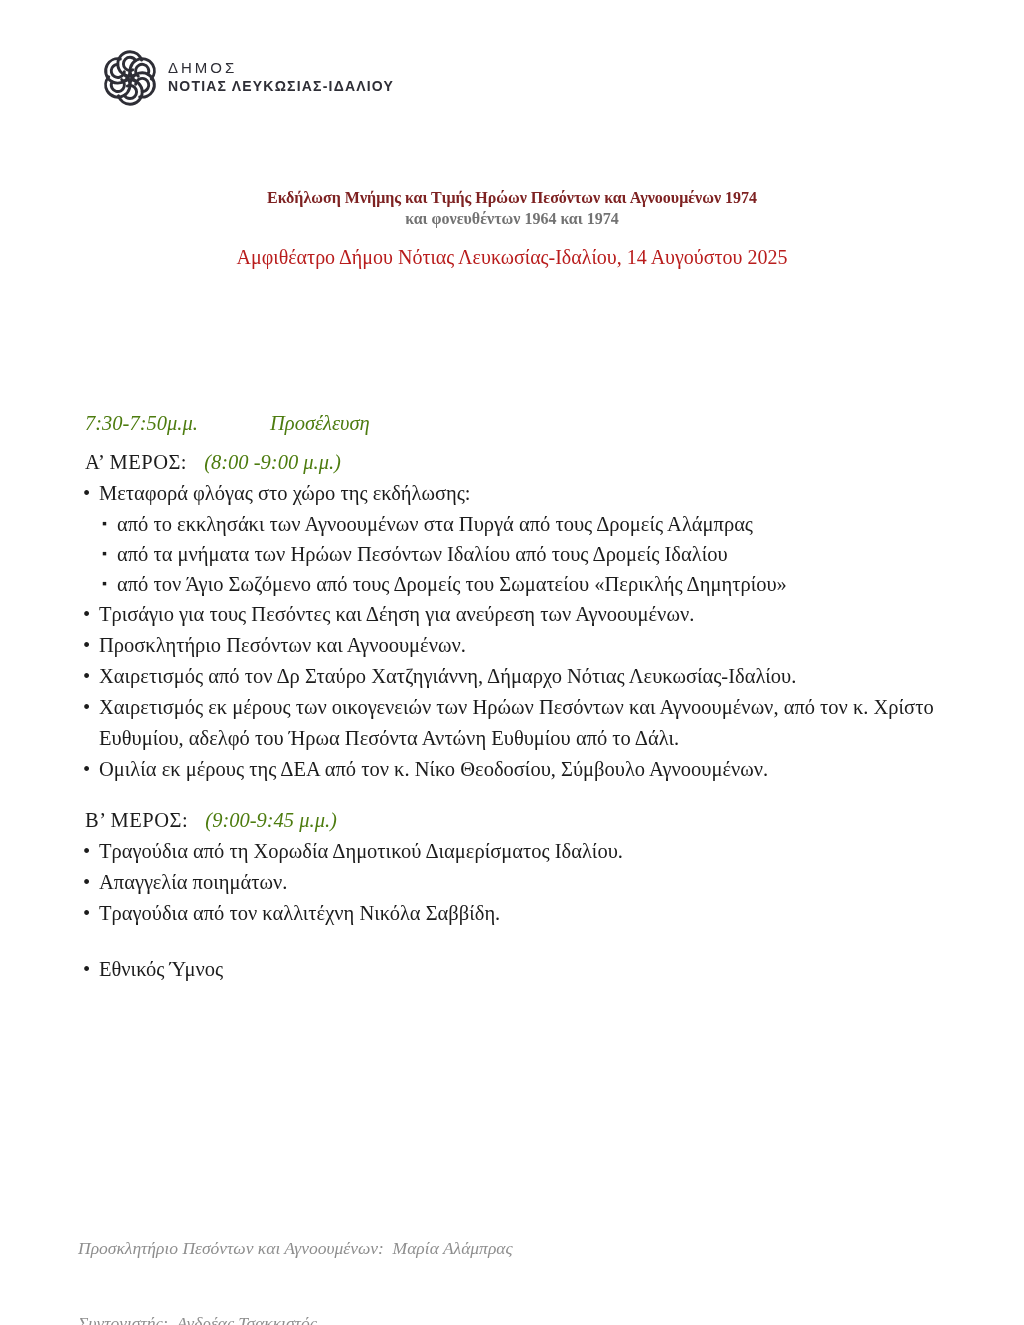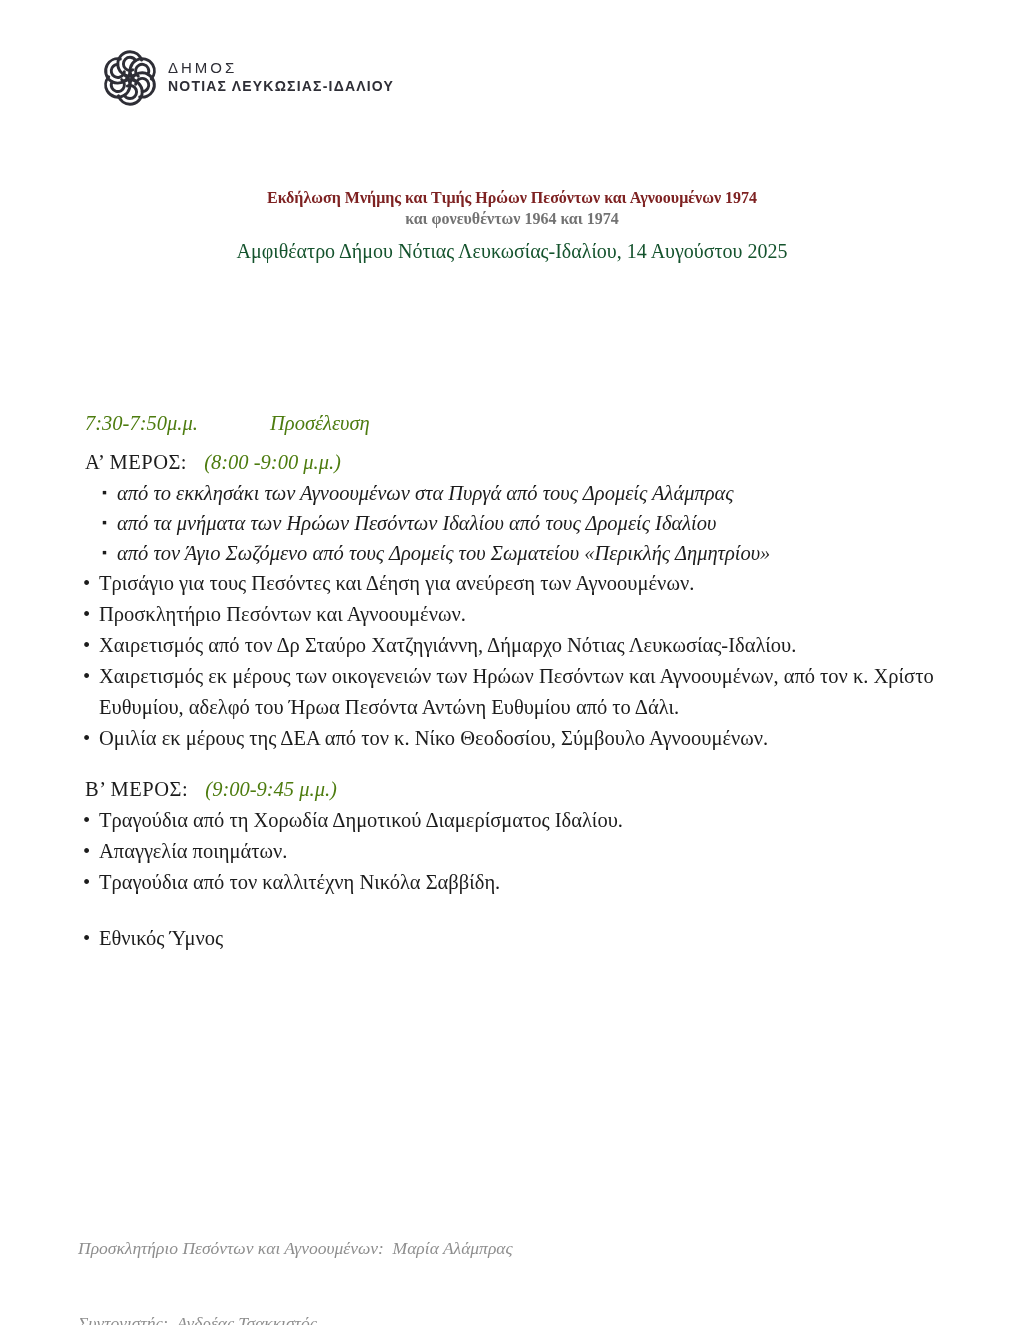--- a/index.html
+++ b/index.html
@@ -14,34 +14,34 @@
   }
   
   .logo{position:absolute;top:46px;left:100px;display:flex;align-items:center;gap:8px;}
   .logo-mark{width:60px;height:62px;flex:0 0 auto;}
   .logo-text{font-family:"Liberation Sans","DejaVu Sans",sans-serif;color:#2e2e36;line-height:1.12;}
   .logo-text .l1{font-size:15px;font-weight:400;letter-spacing:3px;}
   .logo-text .l2{font-size:14px;font-weight:700;letter-spacing:1.2px;margin-top:2px;}
   
   .titleblock{position:absolute;top:188px;left:0;width:1024px;text-align:center;}
   .title-line{font-weight:700;font-size:16px;line-height:1.3;}
-  .subtitle{font-size:20px;line-height:1.35;color:#14532d;margin-top:8px;}
+  .subtitle{font-size:20px;line-height:1.35;color:#b91c1c;margin-top:14px;}
   
   .prog-heading{position:absolute;top:354px;left:0;width:1024px;text-align:center;
     font-weight:700;font-size:23.5px;}
   
   .body{position:absolute;top:408px;left:85px;width:860px;font-size:20.5px;line-height:31px;}
   .muted{color:#4d7c0f;font-style:italic;}
   .arrival .time{display:inline-block;width:185px;}
   .part-head{margin-top:8px;}
   .part-head .part-label{font-weight:400;letter-spacing:0.5px;}
   .part-head .part-time{margin-left:12px;}
   .b-item{position:relative;padding-left:14px;}
   .b-item::before{content:"\2022";position:absolute;left:-2px;top:0;}
-  .sb-item{position:relative;padding-left:12px;margin-left:20px;line-height:30px;font-style:italic;}
+  .sb-item{position:relative;padding-left:12px;margin-left:20px;line-height:30px;}
   .sb-item::before{content:"\25AA";position:absolute;left:-3px;top:0;font-size:14px;}
   .anthem{margin-top:25px;}
   
   .footer{position:absolute;top:1186px;left:78px;width:880px;
     font-size:17.5px;line-height:25px;color:#8e8e8e;font-style:italic;white-space:pre-wrap;}
 </style>
 </head>
 <body>
 
 <div class="page">
@@ -94,20 +94,21 @@
 
     <div class="arrival muted">
       <span class="time">7:30-7:50μ.μ.</span><span>Προσέλευση</span>
     </div>
 
     <div class="part-head">
       <span class="part-label">Α’  ΜΕΡΟΣ:</span>
       <span class="part-time muted">(8:00 -9:00 μ.μ.)</span>
     </div>
 
+    <div class="b-item">Μεταφορά φλόγας στο χώρο της εκδήλωσης:</div>
     <div class="sb-item">από το εκκλησάκι των Αγνοουμένων στα Πυργά από τους Δρομείς Αλάμπρας</div>
     <div class="sb-item">από τα μνήματα των Ηρώων Πεσόντων Ιδαλίου από τους Δρομείς Ιδαλίου</div>
     <div class="sb-item">από τον Άγιο Σωζόμενο από τους Δρομείς του Σωματείου «Περικλής Δημητρίου»</div>
     <div class="b-item">Τρισάγιο για τους Πεσόντες και Δέηση για ανεύρεση των Αγνοουμένων.</div>
     <div class="b-item">Προσκλητήριο Πεσόντων και Αγνοουμένων.</div>
     <div class="b-item">Χαιρετισμός από τον Δρ Σταύρο Χατζηγιάννη, Δήμαρχο Νότιας Λευκωσίας-Ιδαλίου.</div>
     <div class="b-item">Χαιρετισμός εκ μέρους των οικογενειών των Ηρώων Πεσόντων και Αγνοουμένων, από τον κ. Χρίστο Ευθυμίου, αδελφό του Ήρωα Πεσόντα Αντώνη Ευθυμίου από το Δάλι.</div>
     <div class="b-item">Ομιλία εκ μέρους της ΔΕΑ από τον κ. Νίκο Θεοδοσίου, Σύμβουλο Αγνοουμένων.</div>
 
     <div class="part-head" style="margin-top:20px">

